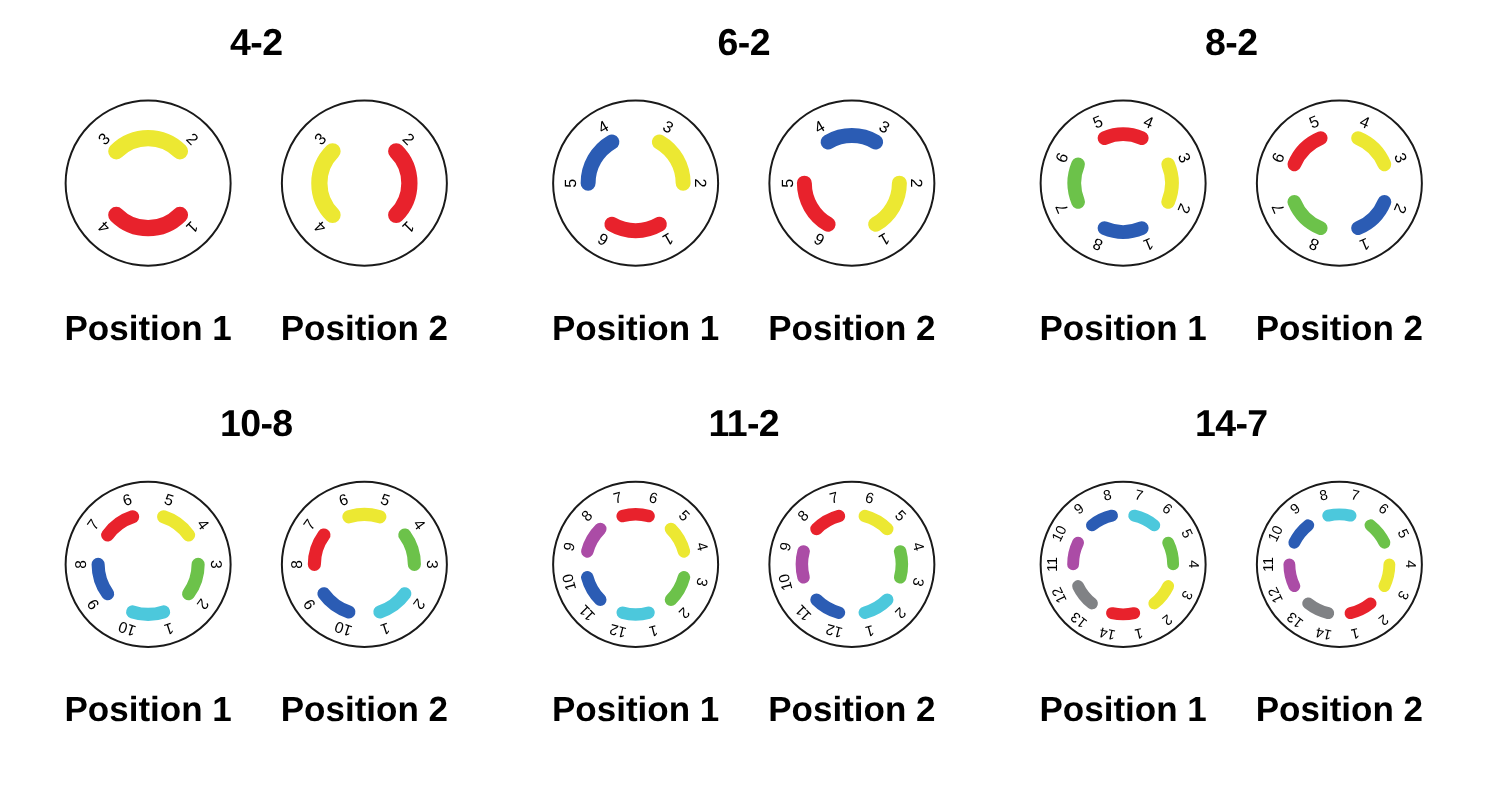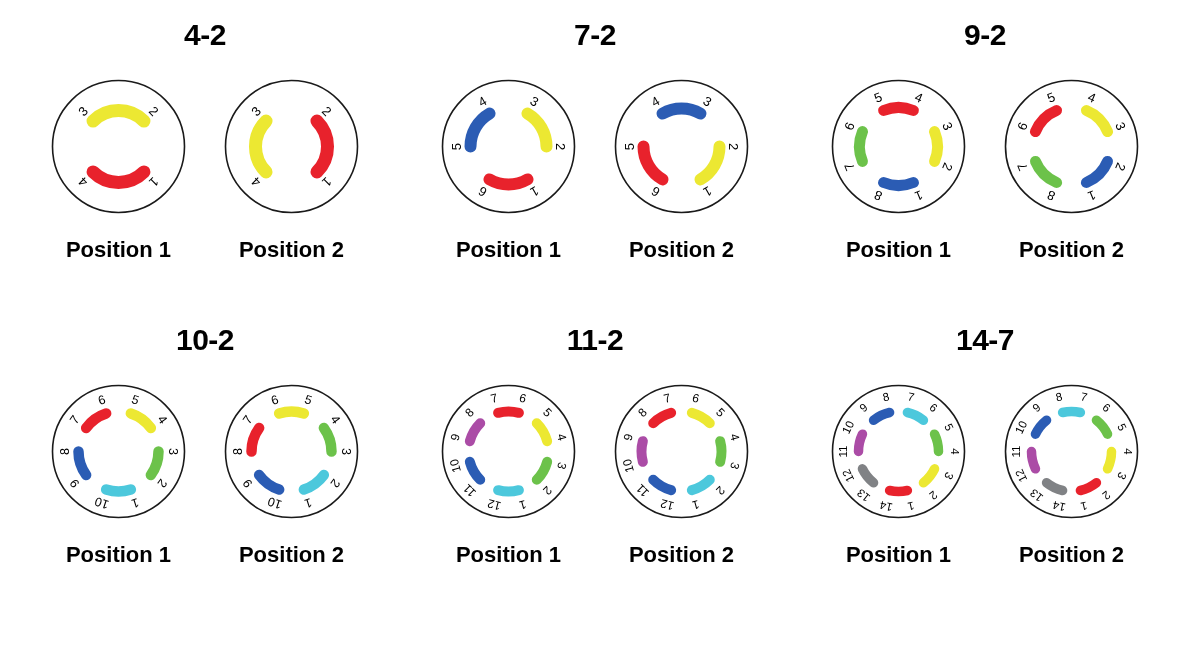--- a/index.html
+++ b/index.html
@@ -41,24 +41,24 @@
   }
   .dial-col{
     display:flex;
     flex-direction:column;
     align-items:center;
   }
   .dial{
     position:relative;
   }
   .pos-label{
-    font-size:22px;
+    font-size:28px;
     font-weight:bold;
     color:#000;
-    margin-top:8px;
+    margin-top:18px;
     white-space:nowrap;
     font-family:"Liberation Sans", sans-serif;
   }
   svg{display:block;}
   text.num{
     font-family:"Liberation Sans", sans-serif;
     fill:#000;
   }
 </style>
 </head>
@@ -92,21 +92,21 @@
               <text x="47.144660940672615" y="117.85533905932738" text-anchor="middle" dominant-baseline="central" font-size="13" font-family="&quot;Liberation Sans&quot;, sans-serif" fill="#000000" transform="rotate(-135.00 47.14 117.86)" class="num">4</text>
               <path d="M 57.04 107.96 A 36 36 0 0 1 57.04 57.04" stroke="#ece832" stroke-width="13" stroke-linecap="round" fill="none"></path>
               <path d="M 107.96 107.96 A 36 36 0 0 0 107.96 57.04" stroke="#e8222c" stroke-width="13" stroke-linecap="round" fill="none"></path>
             </svg>
           </div>
           <div class="pos-label">Position 2</div>
         </div>
       </div>
     </div>
     <div class="panel">
-      <div class="panel-title">7-2</div>
+      <div class="panel-title">6-2</div>
       <div class="dials">
         <div class="dial-col">
           <div class="dial">
             <svg width="165" height="165" viewBox="0 0 165 165">
               <circle cx="82.5" cy="82.5" r="66" fill="#ffffff" stroke="#1a1a1a" stroke-width="1.6"></circle>
               <text x="108.5" y="127.5333209967908" text-anchor="middle" dominant-baseline="central" font-size="13" font-family="&quot;Liberation Sans&quot;, sans-serif" fill="#000000" transform="rotate(150.00 108.50 127.53)" class="num">1</text>
               <text x="134.5" y="82.5" text-anchor="middle" dominant-baseline="central" font-size="13" font-family="&quot;Liberation Sans&quot;, sans-serif" fill="#000000" transform="rotate(90.00 134.50 82.50)" class="num">2</text>
               <text x="108.5" y="37.466679003209194" text-anchor="middle" dominant-baseline="central" font-size="13" font-family="&quot;Liberation Sans&quot;, sans-serif" fill="#000000" transform="rotate(30.00 108.50 37.47)" class="num">3</text>
               <text x="56.500000000000014" y="37.46667900320919" text-anchor="middle" dominant-baseline="central" font-size="13" font-family="&quot;Liberation Sans&quot;, sans-serif" fill="#000000" transform="rotate(-30.00 56.50 37.47)" class="num">4</text>
               <text x="30.5" y="82.5" text-anchor="middle" dominant-baseline="central" font-size="13" font-family="&quot;Liberation Sans&quot;, sans-serif" fill="#000000" transform="rotate(-90.00 30.50 82.50)" class="num">5</text>
@@ -131,21 +131,21 @@
               <path d="M 63.50 49.59 A 38 38 0 0 1 101.50 49.59" stroke="#2b5cb4" stroke-width="12" stroke-linecap="round" fill="none"></path>
               <path d="M 120.50 82.50 A 38 38 0 0 1 101.50 115.41" stroke="#ece832" stroke-width="12" stroke-linecap="round" fill="none"></path>
               <path d="M 44.50 82.50 A 38 38 0 0 0 63.50 115.41" stroke="#e8222c" stroke-width="12" stroke-linecap="round" fill="none"></path>
             </svg>
           </div>
           <div class="pos-label">Position 2</div>
         </div>
       </div>
     </div>
     <div class="panel">
-      <div class="panel-title">9-2</div>
+      <div class="panel-title">8-2</div>
       <div class="dials">
         <div class="dial-col">
           <div class="dial">
             <svg width="165" height="165" viewBox="0 0 165 165">
               <circle cx="82.5" cy="82.5" r="66" fill="#ffffff" stroke="#1a1a1a" stroke-width="1.6"></circle>
               <text x="102.78222191534977" y="131.4656152230982" text-anchor="middle" dominant-baseline="central" font-size="13" font-family="&quot;Liberation Sans&quot;, sans-serif" fill="#000000" transform="rotate(157.50 102.78 131.47)" class="num">1</text>
               <text x="131.4656152230982" y="102.78222191534977" text-anchor="middle" dominant-baseline="central" font-size="13" font-family="&quot;Liberation Sans&quot;, sans-serif" fill="#000000" transform="rotate(112.50 131.47 102.78)" class="num">2</text>
               <text x="131.4656152230982" y="62.21777808465024" text-anchor="middle" dominant-baseline="central" font-size="13" font-family="&quot;Liberation Sans&quot;, sans-serif" fill="#000000" transform="rotate(67.50 131.47 62.22)" class="num">3</text>
               <text x="102.78222191534977" y="33.5343847769018" text-anchor="middle" dominant-baseline="central" font-size="13" font-family="&quot;Liberation Sans&quot;, sans-serif" fill="#000000" transform="rotate(22.50 102.78 33.53)" class="num">4</text>
               <text x="62.21777808465025" y="33.5343847769018" text-anchor="middle" dominant-baseline="central" font-size="13" font-family="&quot;Liberation Sans&quot;, sans-serif" fill="#000000" transform="rotate(-22.50 62.22 33.53)" class="num">5</text>
@@ -176,21 +176,21 @@
               <path d="M 46.47 67.58 A 39 39 0 0 1 67.58 46.47" stroke="#e8222c" stroke-width="11" stroke-linecap="round" fill="none"></path>
               <path d="M 67.58 118.53 A 39 39 0 0 1 46.47 97.42" stroke="#6cc24a" stroke-width="11" stroke-linecap="round" fill="none"></path>
               <path d="M 118.53 97.42 A 39 39 0 0 1 97.42 118.53" stroke="#2b5cb4" stroke-width="11" stroke-linecap="round" fill="none"></path>
             </svg>
           </div>
           <div class="pos-label">Position 2</div>
         </div>
       </div>
     </div>
     <div class="panel">
-      <div class="panel-title">10-2</div>
+      <div class="panel-title">10-8</div>
       <div class="dials">
         <div class="dial-col">
           <div class="dial">
             <svg width="165" height="165" viewBox="0 0 165 165">
               <circle cx="82.5" cy="82.5" r="66" fill="#ffffff" stroke="#1a1a1a" stroke-width="1.6"></circle>
               <text x="99.18691769624716" y="133.8570518799383" text-anchor="middle" dominant-baseline="central" font-size="12.5" font-family="&quot;Liberation Sans&quot;, sans-serif" fill="#000000" transform="rotate(162.00 99.19 133.86)" class="num">1</text>
               <text x="126.18691769624716" y="114.24040362379355" text-anchor="middle" dominant-baseline="central" font-size="12.5" font-family="&quot;Liberation Sans&quot;, sans-serif" fill="#000000" transform="rotate(126.00 126.19 114.24)" class="num">2</text>
               <text x="136.5" y="82.5" text-anchor="middle" dominant-baseline="central" font-size="12.5" font-family="&quot;Liberation Sans&quot;, sans-serif" fill="#000000" transform="rotate(90.00 136.50 82.50)" class="num">3</text>
               <text x="126.18691769624716" y="50.759596376206446" text-anchor="middle" dominant-baseline="central" font-size="12.5" font-family="&quot;Liberation Sans&quot;, sans-serif" fill="#000000" transform="rotate(54.00 126.19 50.76)" class="num">4</text>
               <text x="99.18691769624716" y="31.14294812006171" text-anchor="middle" dominant-baseline="central" font-size="12.5" font-family="&quot;Liberation Sans&quot;, sans-serif" fill="#000000" transform="rotate(18.00 99.19 31.14)" class="num">5</text>

